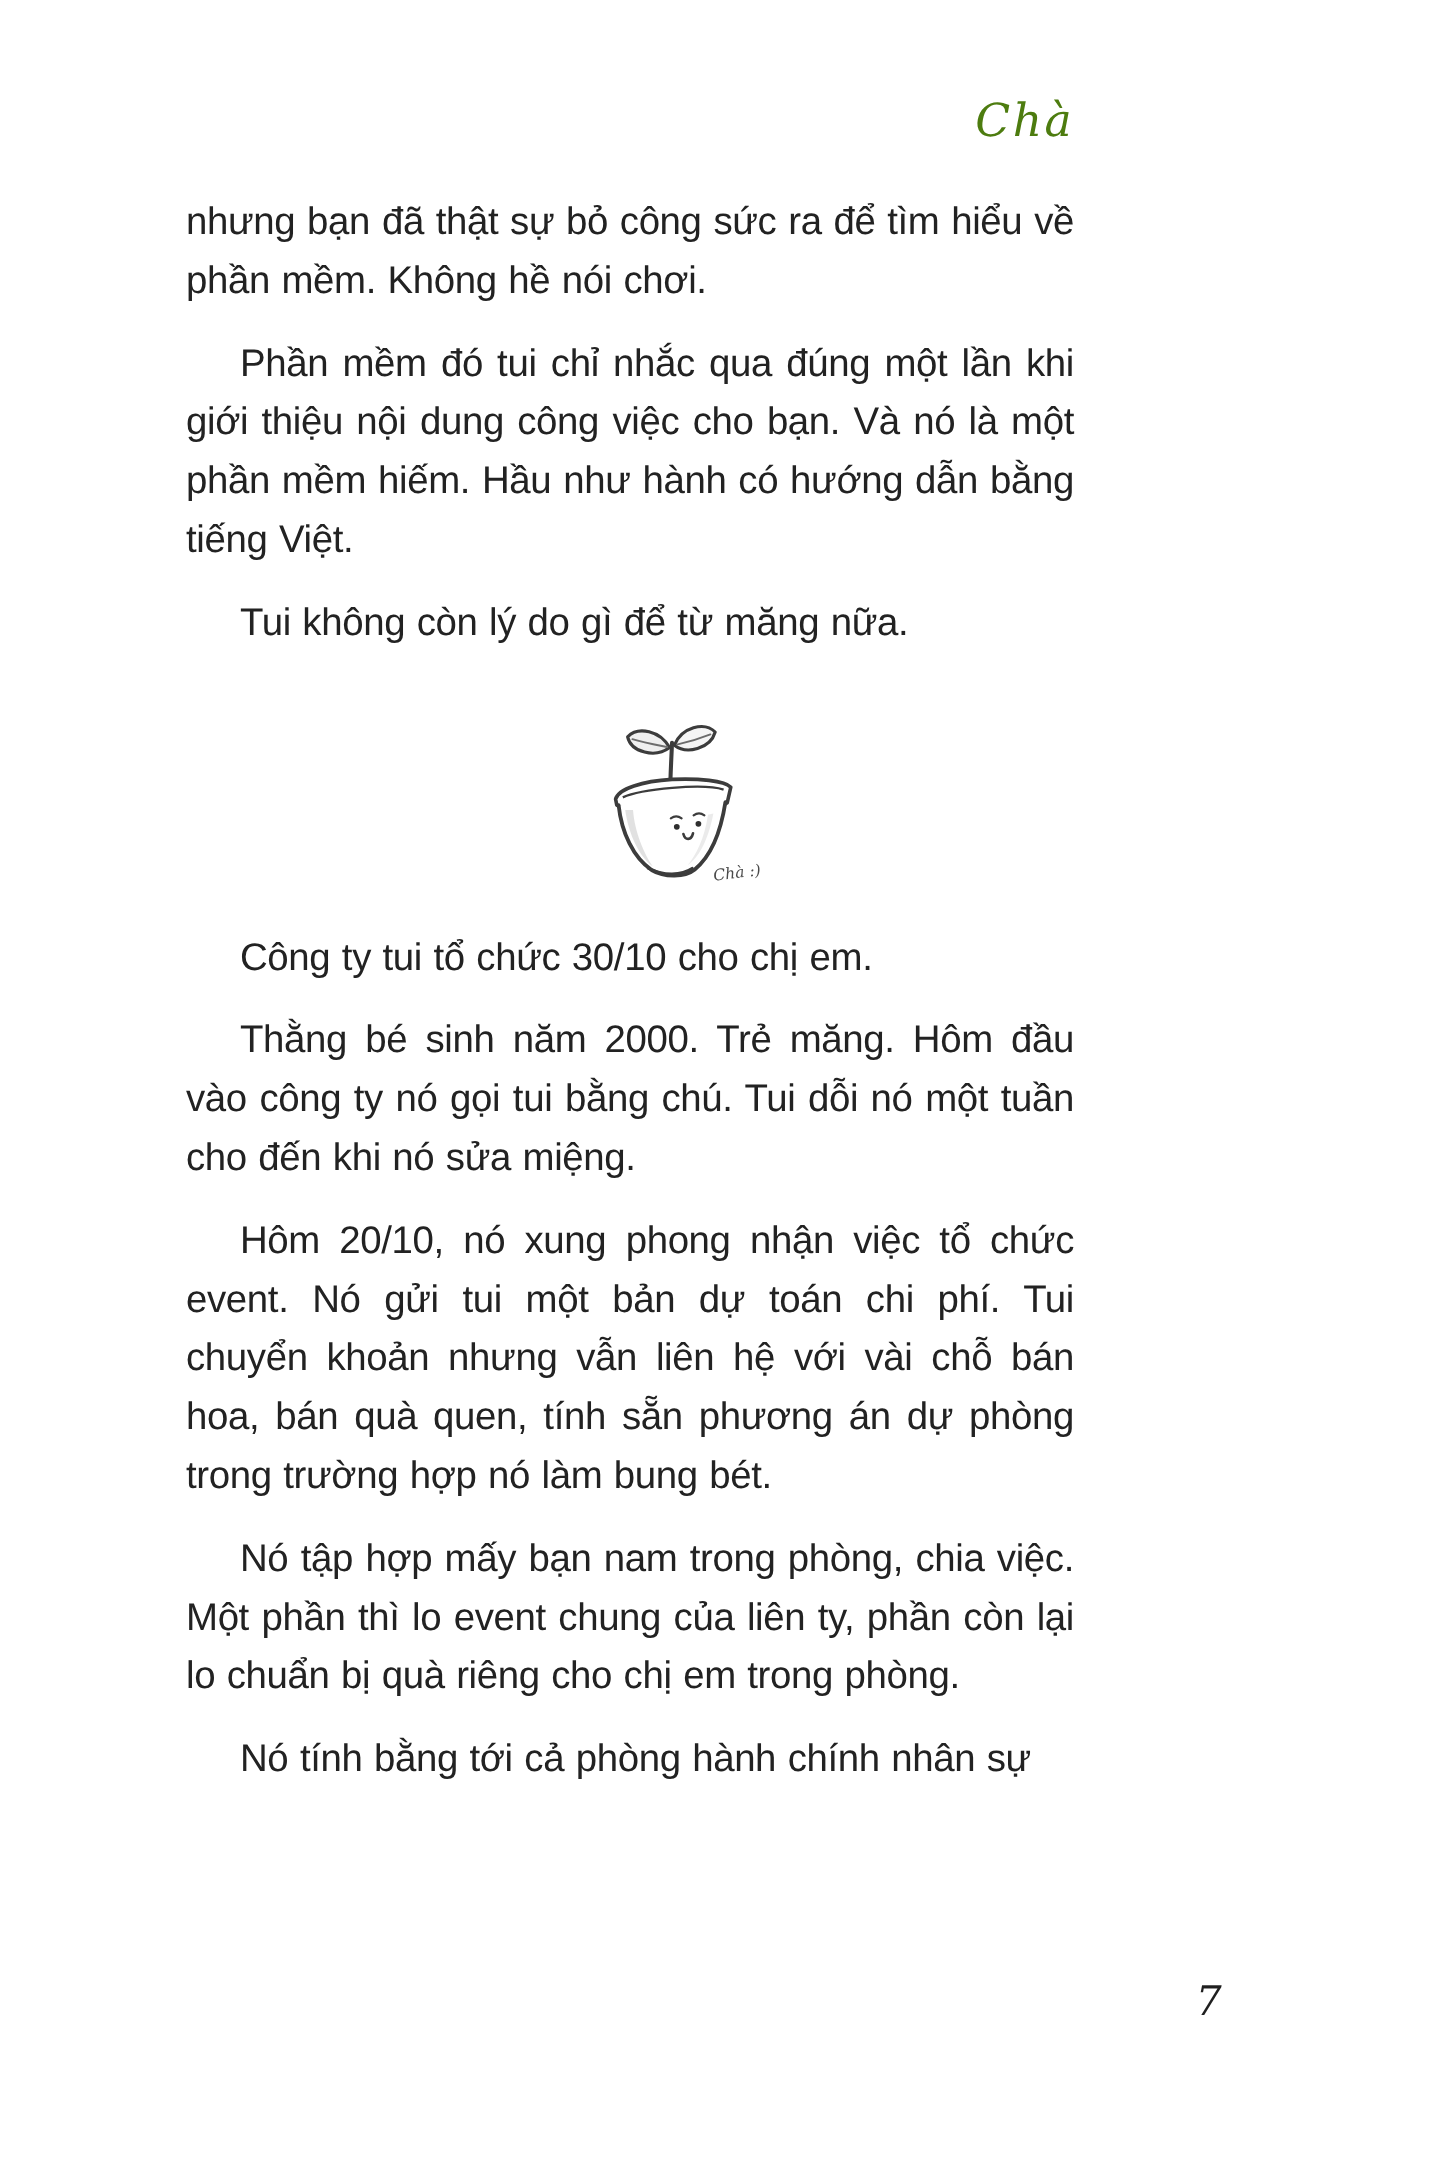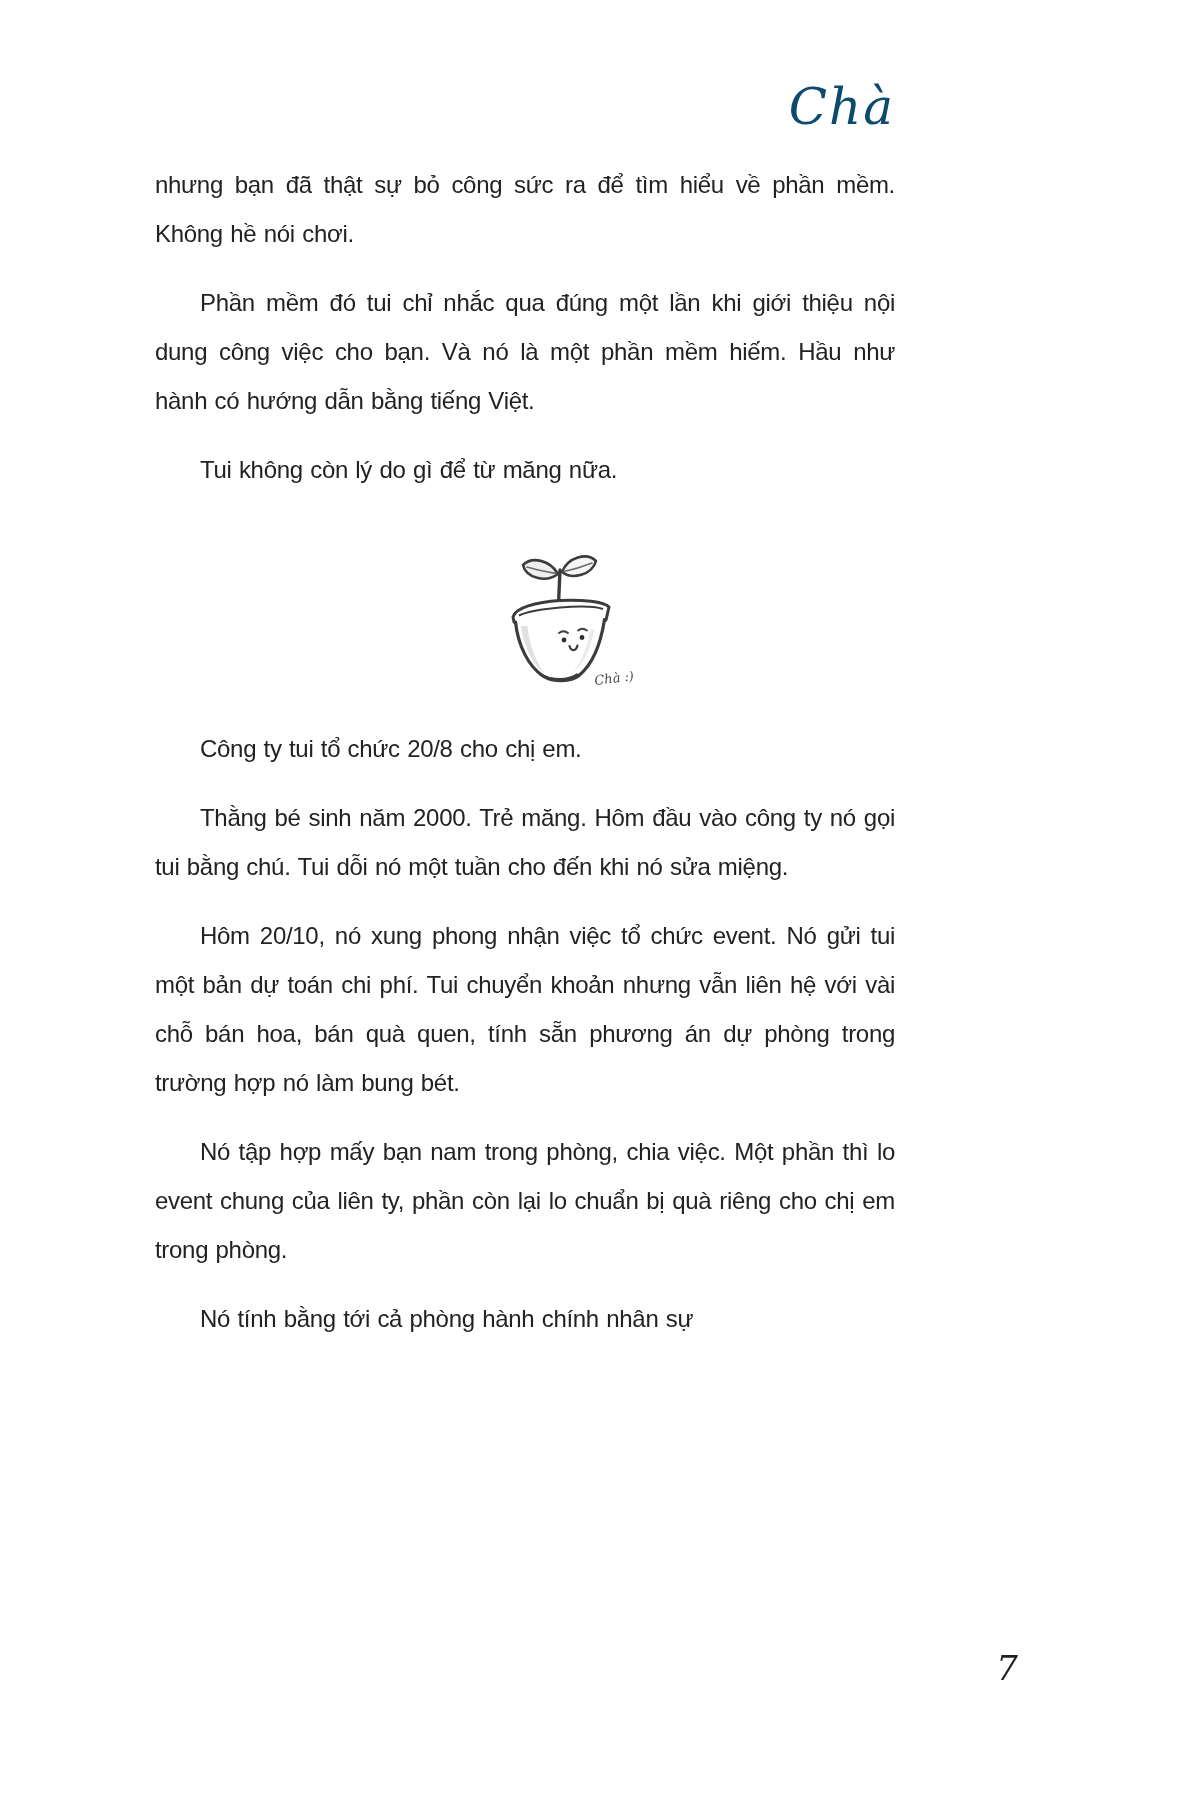--- a/index.html
+++ b/index.html
@@ -13,31 +13,31 @@
   }
   .page {
     position: absolute; inset: 0;
     background: #ffffff;
   }
   .running-header {
     position: absolute;
     top: 78px; right: 305px;
     font-family: "DejaVu Serif", serif;
     font-style: italic;
-    font-size: 50px;
+    font-size: 38px;
     letter-spacing: 2px;
-    color: #0c4a6e;
+    color: #4d7c0f;
   }
   .text-block {
     position: absolute;
     left: 155px; top: 160px;
     width: 740px;
   }
   .para {
-    font-size: 24px;
+    font-size: 32px;
     line-height: 49px;
     letter-spacing: -0.3px;
     text-align: justify;
     text-align-last: left;
     text-indent: 45px;
     color: #222222;
     margin: 0 0 20px 0;
     word-spacing: 1px;
   }
   .para.continuation { text-indent: 0; }
@@ -107,21 +107,21 @@
         <path d="M81 119 Q85.5 115.5, 90 119" fill="none" stroke="#3c3c3c" stroke-width="1.8" stroke-linecap="round"></path>
         <path d="M100 116.5 Q104.5 113, 109 116.5" fill="none" stroke="#3c3c3c" stroke-width="1.8" stroke-linecap="round"></path>
         <circle cx="86" cy="126" r="2.4" fill="#2f2f2f"></circle>
         <circle cx="104" cy="123.5" r="2.4" fill="#2f2f2f"></circle>
         <path d="M91.5 132 C93 137.5, 98 137.5, 99.5 131.5" fill="none" stroke="#3c3c3c" stroke-width="2.2" stroke-linecap="round"></path>
 
         <text class="sig-text" x="117" y="171" font-size="13" fill="#4a4a4a" transform="rotate(-7 117 171)">Chà :)</text>
       </svg>
     </div>
 
-    <p class="para">Công ty tui tổ chức 20/8 cho chị em.</p>
+    <p class="para">Công ty tui tổ chức 30/10 cho chị em.</p>
 
     <p class="para">Thằng bé sinh năm 2000. Trẻ măng. Hôm đầu vào công ty nó gọi tui bằng chú. Tui dỗi nó một tuần cho đến khi nó sửa miệng.</p>
 
     <p class="para">Hôm 20/10, nó xung phong nhận việc tổ chức event. Nó gửi tui một bản dự toán chi phí. Tui chuyển khoản nhưng vẫn liên hệ với vài chỗ bán hoa, bán quà quen, tính sẵn phương án dự phòng trong trường hợp nó làm bung bét.</p>
 
     <p class="para">Nó tập hợp mấy bạn nam trong phòng, chia việc. Một phần thì lo event chung của liên ty, phần còn lại lo chuẩn bị quà riêng cho chị em trong phòng.</p>
 
     <p class="para">Nó tính bằng tới cả phòng hành chính nhân sự</p>
 
   </div>

